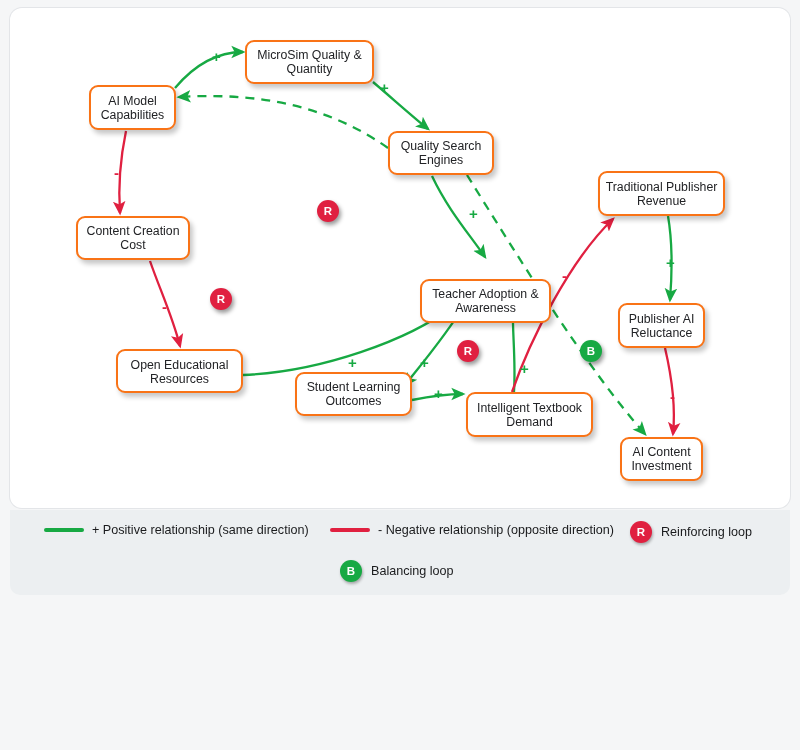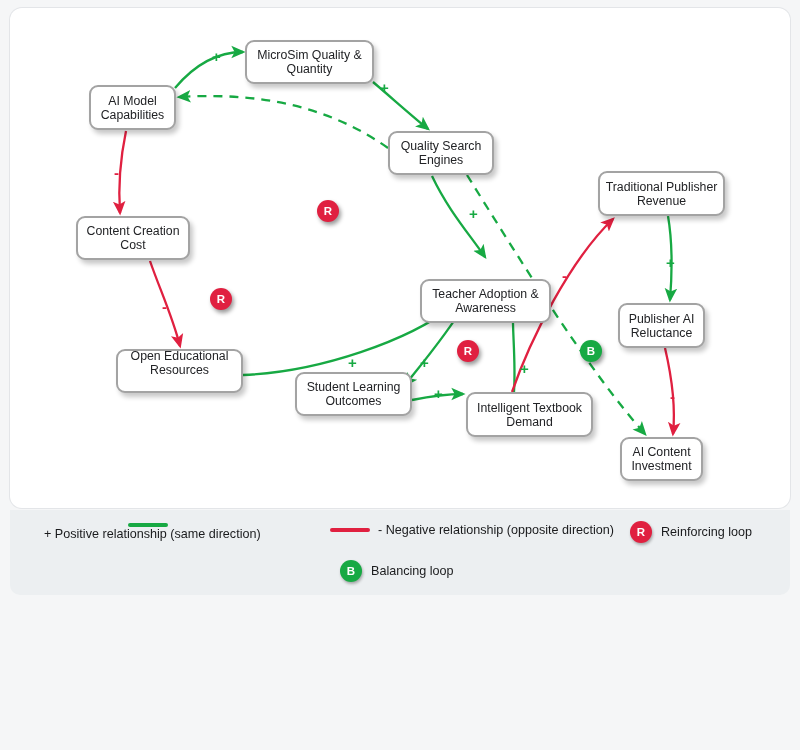--- a/index.html
+++ b/index.html
@@ -38,31 +38,31 @@
     position: absolute;
     left: 0; top: 0;
     width: 800px;
     height: 750px;
     overflow: visible;
   }
   .node {
     position: absolute;
     box-sizing: border-box;
     background: #ffffff;
-    border: 2px solid #a3a3a3;
+    border: 2px solid #f97316;
     border-radius: 9px;
     display: flex;
     align-items: center;
     justify-content: center;
     text-align: center;
     font-size: 12.3px;
     line-height: 14px;
     color: #222326;
     box-shadow: 3px 4px 5px rgba(0,0,0,0.22);
-    padding: 14px 5px;
+    padding: 5px 5px;
     z-index: 3;
   }
   .loop-marker {
     position: absolute;
     width: 22px;
     height: 22px;
     border-radius: 50%;
     display: flex;
     align-items: center;
     justify-content: center;
@@ -210,21 +210,21 @@
   <div class="loop-marker loop-R" style="left:210px; top:288px;">
     <span>R</span>
   </div>
   <div class="loop-marker loop-R" style="left:457px; top:340px;">
     <span>R</span>
   </div>
   <div class="loop-marker loop-B" style="left:580px; top:340px;">
     <span>B</span>
   </div>
 
-  <div class="legend-row" style="left:44px; top:523px;flex-direction:column;">
+  <div class="legend-row" style="left:44px; top:523px;">
     <span class="legend-line" style="background:#17a943;"></span>
     <span>+ Positive relationship (same direction)</span>
   </div>
   <div class="legend-row" style="left:330px; top:523px;">
     <span class="legend-line" style="background:#e02040;"></span>
     <span>- Negative relationship (opposite direction)</span>
   </div>
   <div class="legend-row" style="left:630px; top:521px;">
     <span class="legend-dot" style="background:#e02040;">R</span>
     <span>Reinforcing loop</span>

